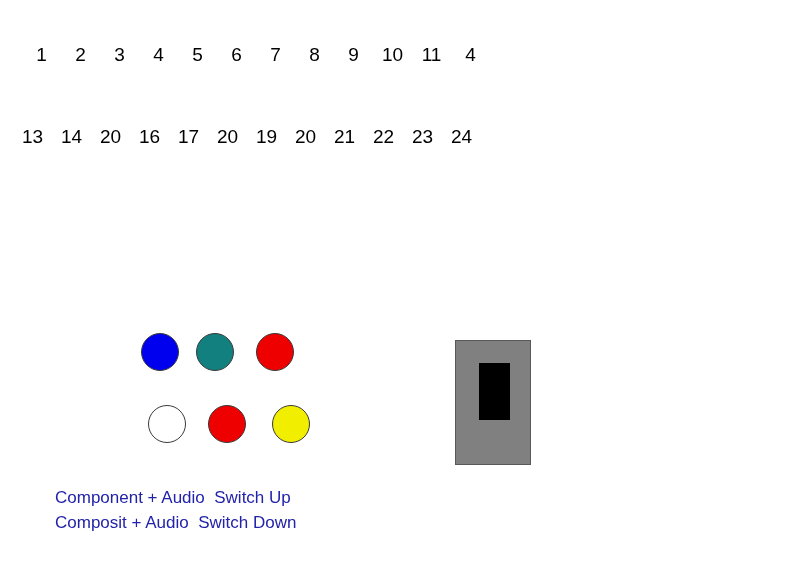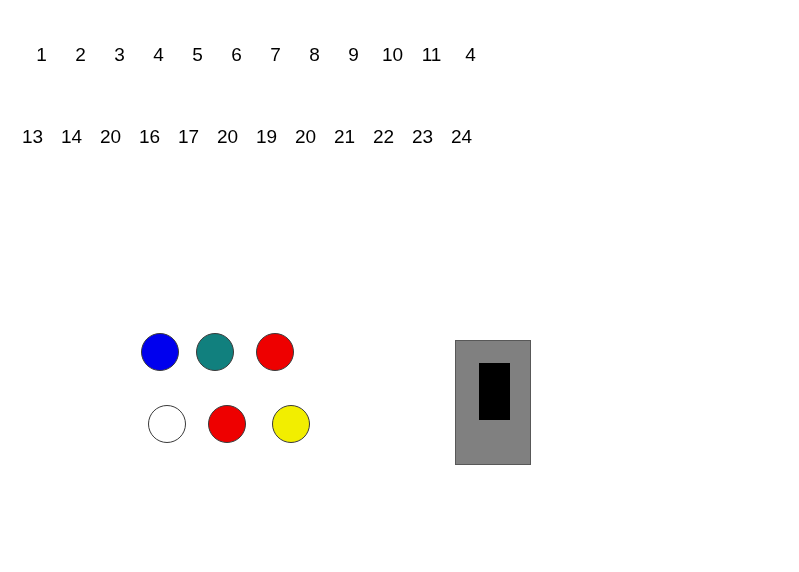--- a/index.html
+++ b/index.html
@@ -138,14 +138,16 @@
 
   <div class="circle" id="circle-bottom-1" style="left: 148px; top: 405px; background: rgb(255, 255, 255);"></div>
   <div class="circle" id="circle-bottom-2" style="left: 208px; top: 405px; background: rgb(238, 0, 0);"></div>
   <div class="circle" id="circle-bottom-3" style="left: 272px; top: 405px; background: rgb(242, 238, 0);"></div>
 
   <div id="slide-switch-body" style="background: rgb(128, 128, 128);">
     <div id="slide-switch-lever" style="background: rgb(0, 0, 0);"></div>
   </div>
 
 
+  <div class="blue-label" id="label-switch-modes" style="color: rgb(34, 34, 170);">Component + Audio  Switch Up
+Composit + Audio  Switch Down</div>
 
 </div>
 
 </body></html>

